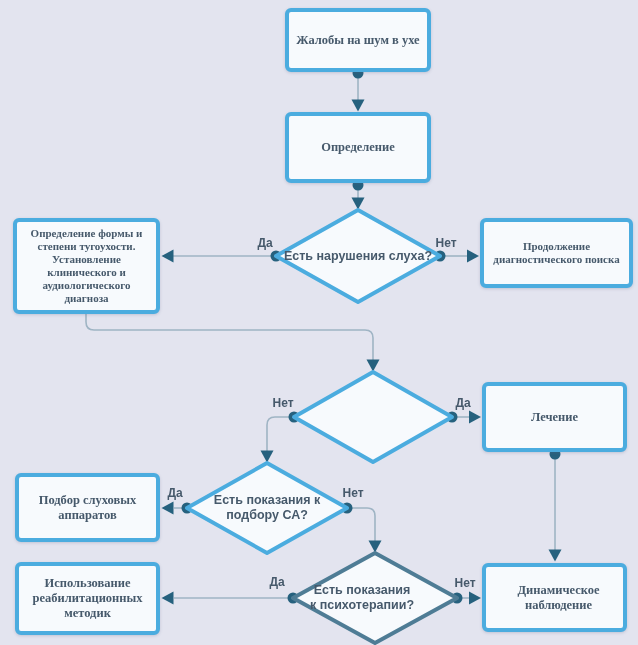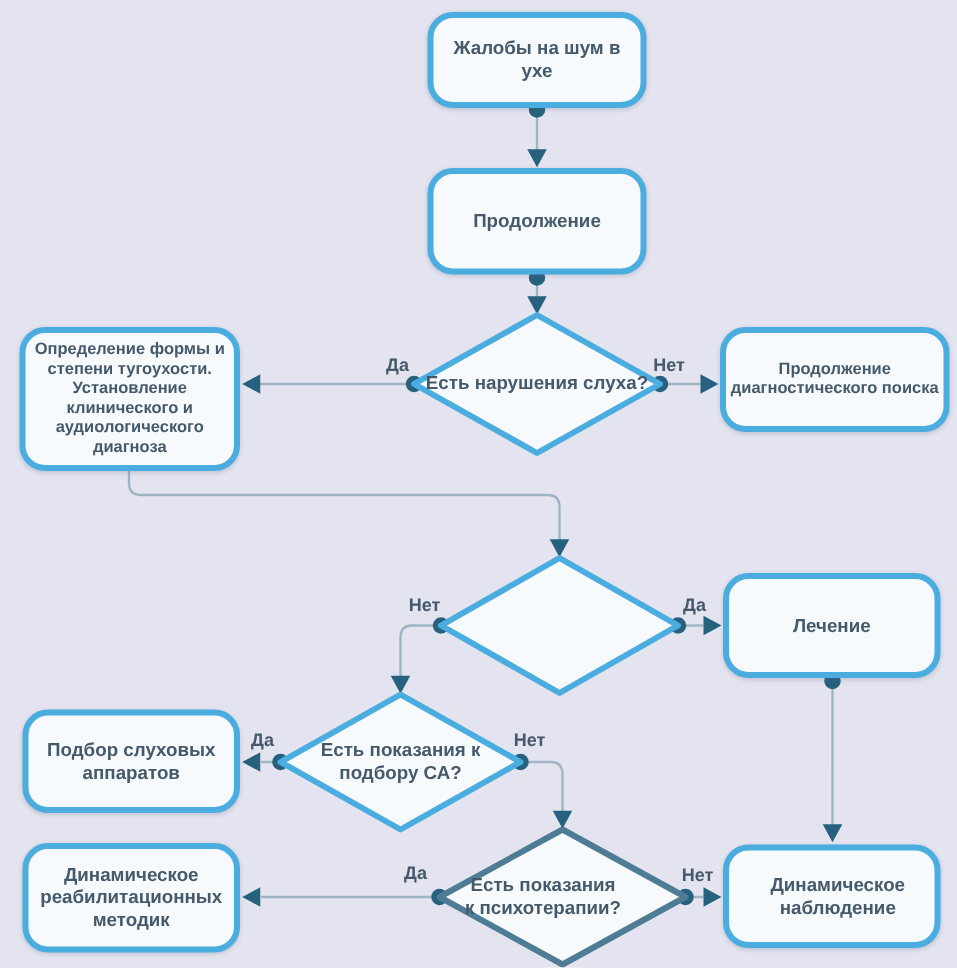--- a/index.html
+++ b/index.html
@@ -19,26 +19,27 @@
   }
   svg.wires{position:absolute;left:0;top:0;width:638px;height:645px;}
   .wire{stroke:var(--connector-line);stroke-width:1.6;fill:none;}
   .marker{fill:var(--connector-marker);stroke:none;}
   .diamond{fill:var(--node-fill);stroke:var(--node-border);stroke-width:4;stroke-linejoin:round;}
   .diamond.alt{stroke:var(--decision-alt-border);}
   .box{
     position:absolute;box-sizing:border-box;
     background:var(--node-fill);
     border:4px solid var(--node-border);
-    border-radius:17px;
+    border-radius:6px;
     display:flex;align-items:center;justify-content:center;
     text-align:center;color:var(--text-color);
     font-size:12.5px;font-weight:bold;line-height:1.18;
     padding:2px 4px;
     box-shadow:0 1px 3px rgba(90,100,135,.25);
+    font-family:Liberation Serif, serif;
   }
   .box.small{font-size:11px;}
   .box.tight{font-size:11px;padding:4px 1px;}
   .dlabel{
     position:absolute;transform:translate(-50%,-50%);
     text-align:center;color:var(--text-color);
     font-size:12.5px;font-weight:bold;line-height:1.2;
   }
   .elabel{
     position:absolute;transform:translate(-50%,-50%);
@@ -129,41 +130,41 @@
     <polygon class="diamond" points="373,372 452,417 373,462 294,417"></polygon>
     <polygon class="diamond" points="267,463 347,508 267,553 187,508"></polygon>
     <polygon class="diamond alt" points="375,553 457,598 375,643 293,598"></polygon>
   </svg>
 
   <div class="box" style="left:285px;top:8px;width:146px;height:64px;">
     <span>Жалобы на шум в ухе</span>
   </div>
 
   <div class="box" style="left:285px;top:112px;width:146px;height:71px;">
-    <span>Продолжение</span>
+    <span>Определение</span>
   </div>
 
   <div class="box small" style="left:13px;top:218px;width:147px;height:96px;">
     <span>Определение формы и степени тугоухости. Установление клинического и аудиологического диагноза</span>
   </div>
 
   <div class="box tight" style="left:480px;top:218px;width:153px;height:70px;">
     <span>Продолжение диагностического поиска</span>
   </div>
 
   <div class="box" style="left:482px;top:382px;width:145px;height:70px;">
     <span>Лечение</span>
   </div>
 
   <div class="box" style="left:15px;top:473px;width:145px;height:69px;">
     <span>Подбор слуховых аппаратов</span>
   </div>
 
   <div class="box" style="left:15px;top:562px;width:145px;height:73px;">
-    <span>Динамическое реабилитационных методик</span>
+    <span>Использование реабилитационных методик</span>
   </div>
 
   <div class="box" style="left:482px;top:563px;width:145px;height:69px;padding-left:12px;">
     <span>Динамическое наблюдение</span>
   </div>
 
   <div class="dlabel" style="left:358px;top:256px;width:160px;">Есть нарушения слуха?</div>
   <div class="dlabel" style="left:267px;top:508px;width:125px;">Есть показания к подбору СА?</div>
   <div class="dlabel" style="left:362px;top:598px;width:106px;">Есть показания к психотерапии?</div>
 

